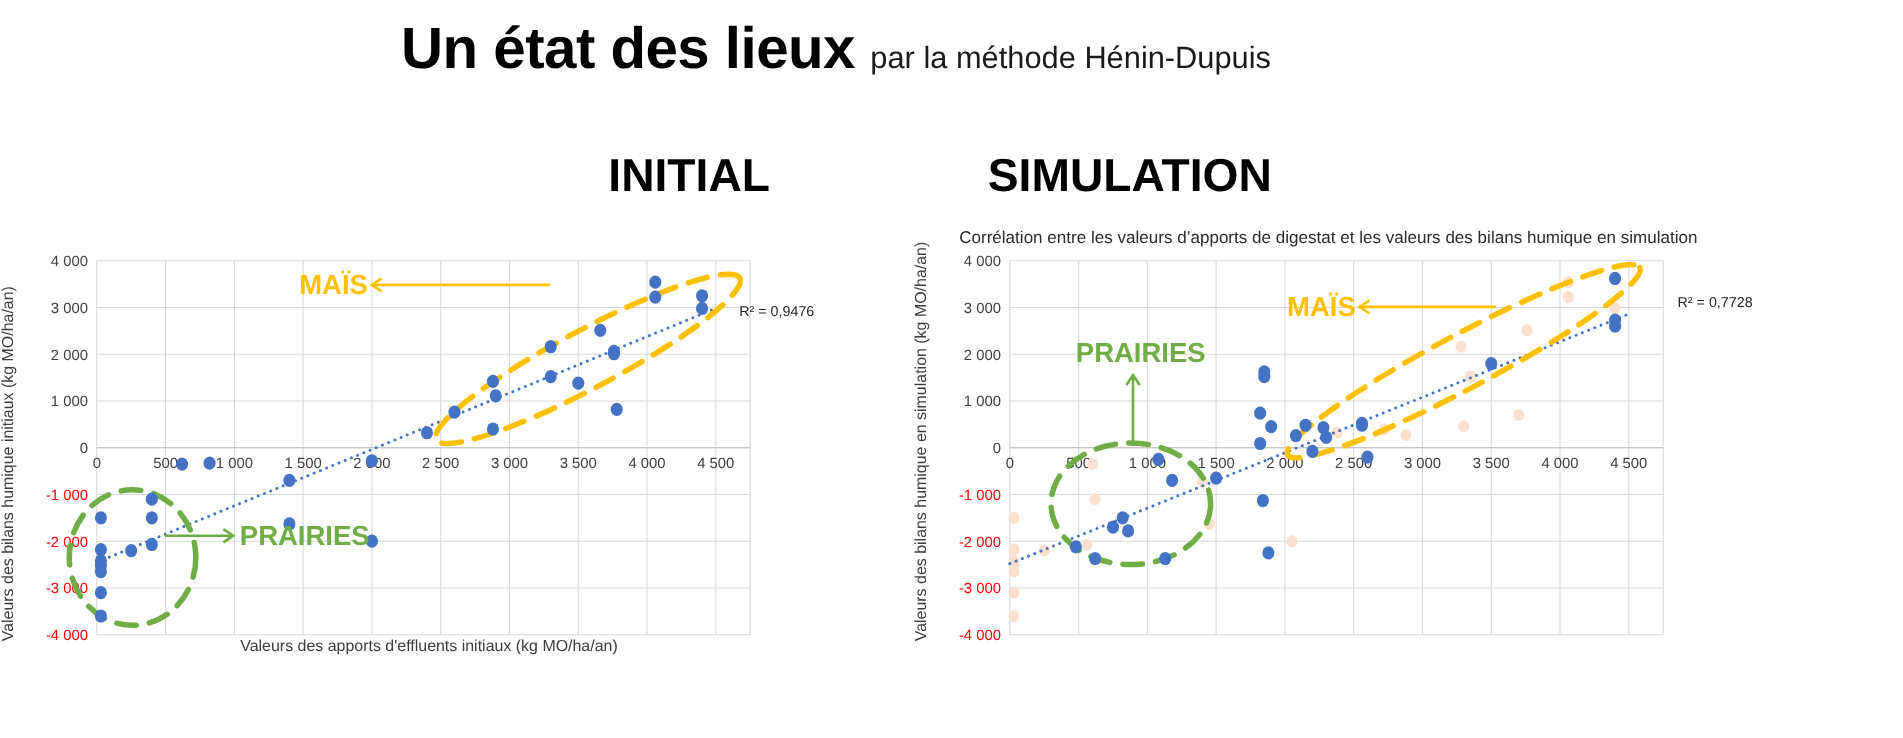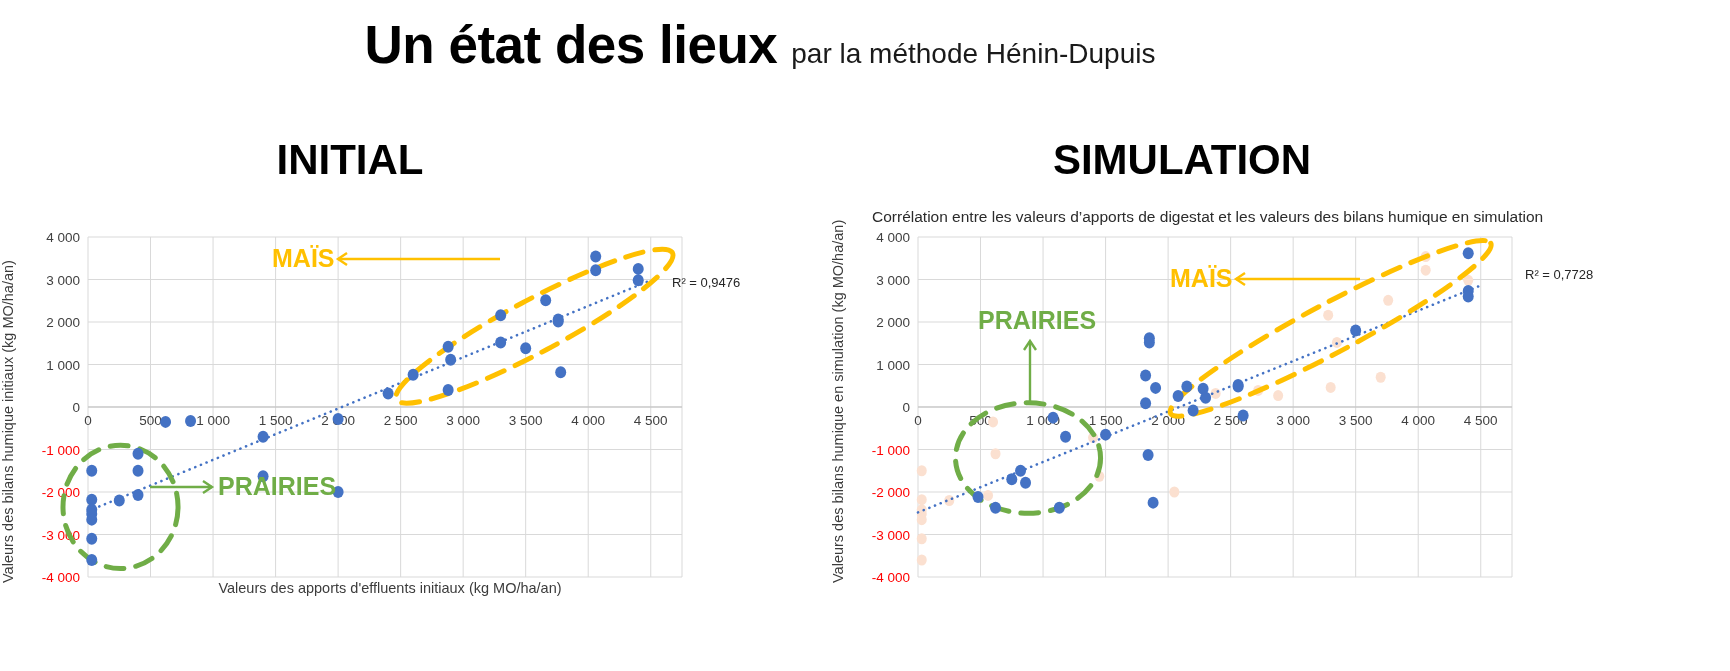--- a/index.html
+++ b/index.html
@@ -24,22 +24,22 @@
   .title-sub {
     font-size: 28px; font-weight: normal; color: #1a1a1a;
     margin-left: 14px; font-family: "Liberation Sans", sans-serif;
   }
 
   
   .panel-heading {
     position: absolute; font-size: 42px; font-weight: bold; color:#000;
     letter-spacing: 0px; white-space: nowrap;
   }
-  #heading-initial   { top: 136px; left: 0px;   width: 700px; text-align: center; }
-  #heading-simulation{ top: 136px; left: 832px; width: 700px; text-align: center; }
+  #heading-initial   { top: 136px; left: 0px;   width: 700px; text-align: right; }
+  #heading-simulation{ top: 136px; left: 898px; width: 700px; text-align: left; }
 
   
   .chart-panel { position: absolute; }
   #panel-initial    { left: 0px;   top: 205px; width: 790px; height: 400px; }
   #panel-simulation { left: 830px; top: 205px; width: 790px; height: 400px; }
 
   .chart-subtitle {
     position: absolute; top: 3px; font-size: 15.5px; color: #2b2b2b;
     white-space: nowrap; font-family: "Liberation Sans", sans-serif;
   }

